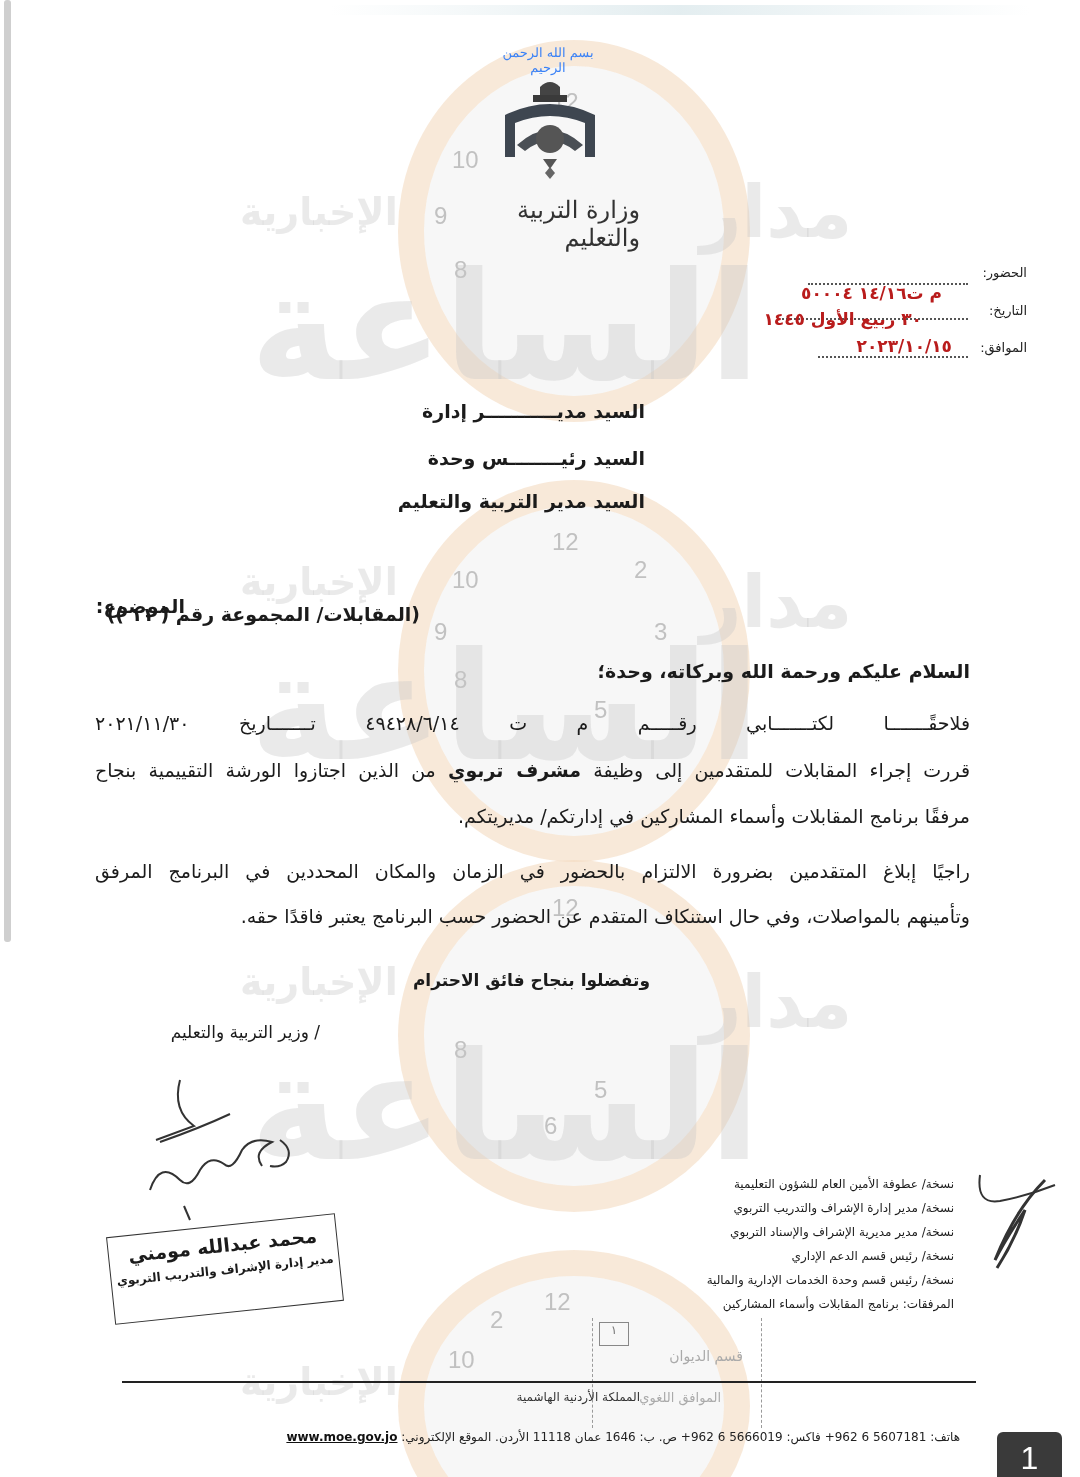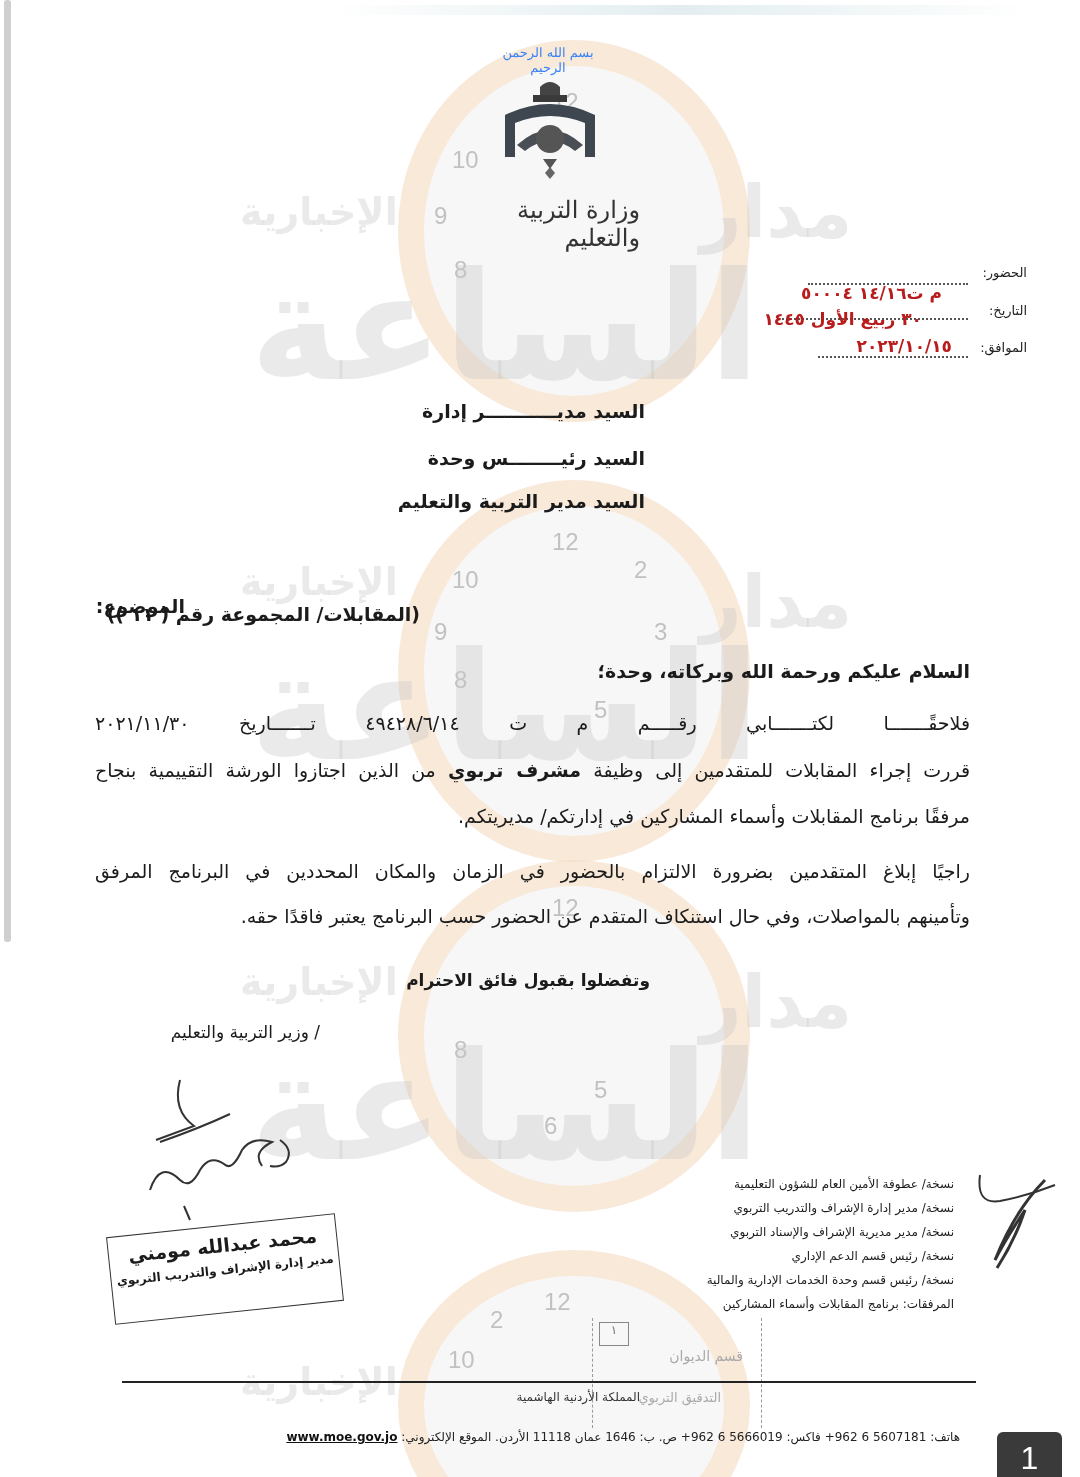--- a/index.html
+++ b/index.html
@@ -140,21 +140,21 @@
   <div class="rtl subject" style="right:660px;top:603px;">(المقابلات/ المجموعة رقم ( ١١ ))</div>
 
   <div class="rtl body-line" style="right:110px;top:655px;font-weight:bold;">السلام عليكم ورحمة الله وبركاته، وحدة؛</div>
 
   <div class="body-para body-line" style="left:95px;top:707px;width:875px;">فلاحقًـــــــا لكتـــــــابي رقـــــم م ت ٤٩٤٢٨/٦/١٤ تـــــــاريخ ٢٠٢١/١١/٣٠</div>
   <div class="body-para body-line" style="left:95px;top:754px;width:875px;"><span>قررت إجراء المقابلات للمتقدمين إلى وظيفة </span><b>مشرف تربوي</b><span> من الذين اجتازوا الورشة التقييمية بنجاح</span></div>
   <div class="rtl body-line" style="right:110px;top:800px;">مرفقًا برنامج المقابلات وأسماء المشاركين في إدارتكم/ مديريتكم.</div>
   <div class="body-para body-line" style="left:95px;top:855px;width:875px;">راجيًا إبلاغ المتقدمين بضرورة الالتزام بالحضور في الزمان والمكان المحددين في البرنامج المرفق</div>
   <div class="rtl body-line" style="right:110px;top:900px;">وتأمينهم بالمواصلات، وفي حال استنكاف المتقدم عن الحضور حسب البرنامج يعتبر فاقدًا حقه.</div>
 
-  <div class="rtl closing" style="right:430px;top:970px;">وتفضلوا بقبول فائق الاحترام</div>
+  <div class="rtl closing" style="right:430px;top:970px;">وتفضلوا بنجاح فائق الاحترام</div>
   <div class="rtl minister" style="right:760px;top:1022px;">/ وزير التربية والتعليم</div>
 
   <svg class="sig" style="left:130px;top:1070px;width:180px;height:160px;" viewBox="0 0 180 160">
     <path d="M50 10 q-8 30 14 46 l-38 14" stroke="#333" stroke-width="2" fill="none"></path>
     <path d="M30 72 q40 -14 70 -28" stroke="#333" stroke-width="2" fill="none"></path>
     <path d="M20 120 q10 -30 30 -10 q10 10 20 -10 q10 -16 24 -6 q8 8 18 -14 q10 -14 30 -8 q-20 10 -10 24" stroke="#333" stroke-width="2" fill="none"></path>
     <path d="M150 70 q14 10 6 22 q-6 6 -16 4" stroke="#333" stroke-width="2" fill="none"></path>
     <path d="M60 150 l-6 -14" stroke="#333" stroke-width="2" fill="none"></path>
   </svg>
 
@@ -173,21 +173,21 @@
   </div>
 
   <svg class="sig" style="left:975px;top:1170px;width:85px;height:100px;" viewBox="0 0 85 100">
     <path d="M5 5 q-4 30 20 26 q30 -6 55 -16" stroke="#333" stroke-width="2" fill="none"></path>
     <path d="M70 10 q-30 30 -50 80 q10 -20 30 -50 q-10 30 -28 58" stroke="#333" stroke-width="3" fill="none"></path>
   </svg>
 
   <div class="diwan">
     <div class="diwan-num">١</div>
     <div class="diwan-txt">قسم الديوان</div>
-    <div class="diwan-txt2">التدقيق التربوي</div>
+    <div class="diwan-txt2">الموافق اللغوي</div>
   </div>
 
   <div class="footer-rule"></div>
   <div class="kingdom">المملكة الأردنية الهاشمية</div>
   <div class="contact">
     <span>هاتف: 5607181 6 962+ فاكس: 5666019 6 962+ ص. ب: 1646 عمان 11118 الأردن. الموقع الإلكتروني: </span><a>www.moe.gov.jo</a>
   </div>
 
   <div class="page-badge">1</div>
 </div>

